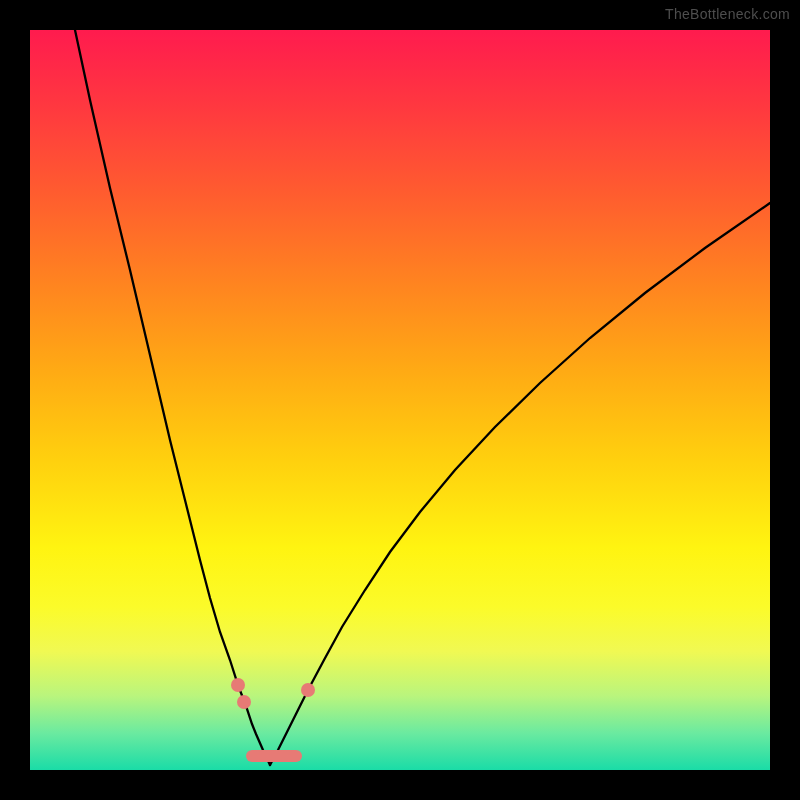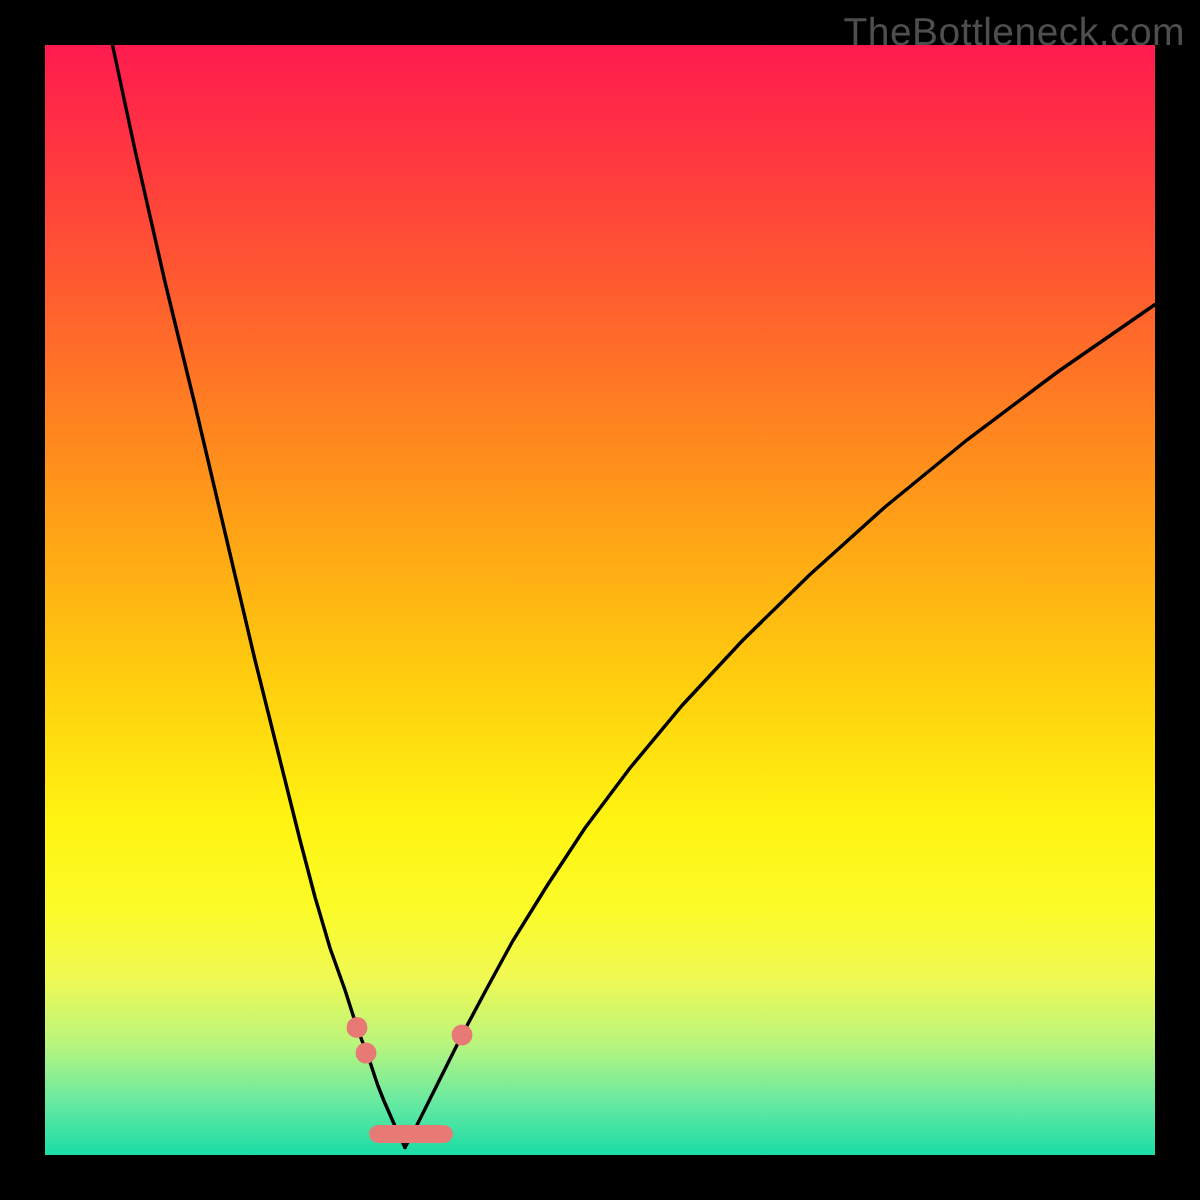--- a/index.html
+++ b/index.html
@@ -39,21 +39,21 @@
       #b9f57d 90%,
       #6beaa0 95%,
       #1adca7 100%
     );
   }
   .watermark {
     position: absolute;
     top: 6px;
     right: 10px;
     color: #4e4e4e;
-    font-size: 26px;
+    font-size: 14px;
     font-weight: 500;
     letter-spacing: 0.3px;
   }
   svg.overlay {
     position: absolute;
     top: 0;
     left: 0;
     width: 740px;
     height: 740px;
     overflow: visible;

